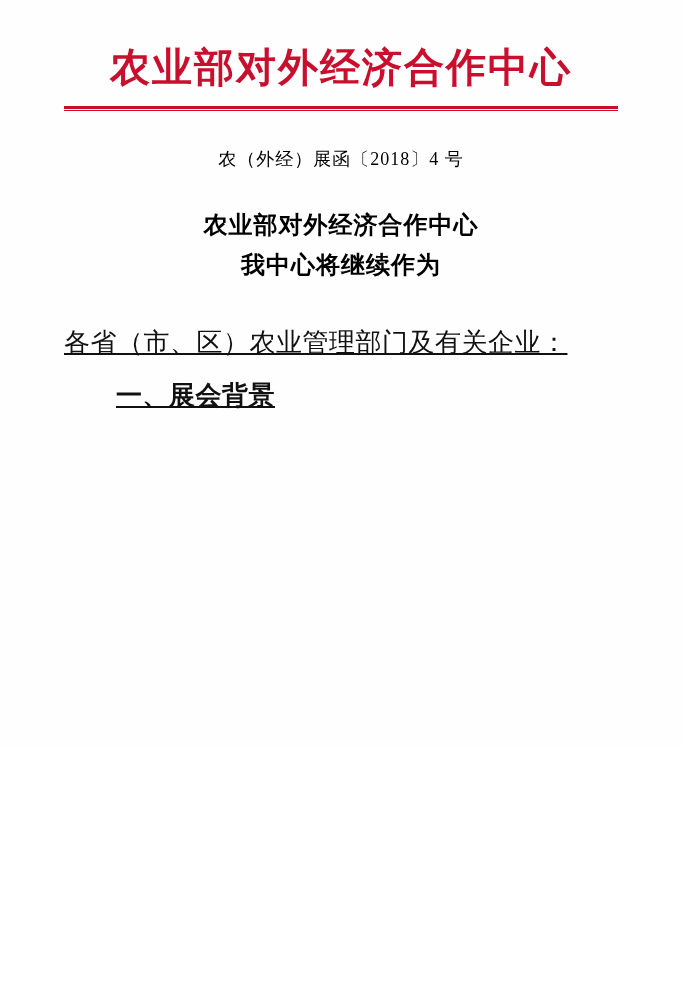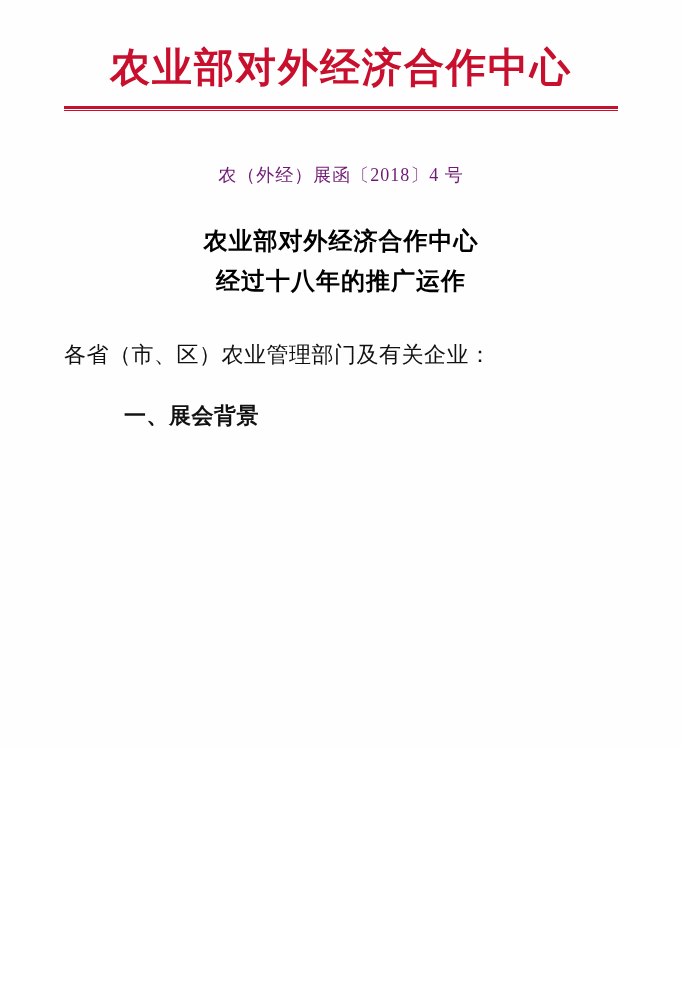--- a/index.html
+++ b/index.html
@@ -53,24 +53,24 @@
     position: absolute;
     left: 0;
     right: 0;
     top: 4px;
     height: 1px;
     background: #c8102e;
   }
 
   
   .doc-number {
-    margin-top: 52px;
+    margin-top: 36px;
     text-align: center;
     font-size: 18px;
-    color: #701a75;
+    color: #000000;
     letter-spacing: 1px;
   }
 
   
   .doc-title {
     margin-top: 34px;
     text-align: center;
     font-family: "DejaVu Serif", "Liberation Serif", serif;
     font-weight: bold;
     font-size: 24px;
@@ -78,35 +78,36 @@
     color: #000;
     letter-spacing: 1px;
   }
   .doc-title div {
     white-space: nowrap;
   }
 
   
   .body-text {
     margin-top: 32px;
-    font-size: 22px;
+    font-size: 26px;
     line-height: 2.05;
     color: #111;
     text-align: justify;
     letter-spacing: 0.5px;
+    text-decoration: underline;
   }
   .salutation {
     margin: 0;
   }
   .para {
     margin: 0;
     text-indent: 2em;
   }
   .section-heading {
-    margin: 16px;
+    margin: 0;
     text-indent: 2em;
     font-family: "DejaVu Serif", "Liberation Serif", serif;
     font-weight: bold;
   }
 </style>
 </head>
 <body>
 
 <div class="page">
 
@@ -115,21 +116,21 @@
     <div class="rule-wrap">
       <div class="rule-thick"></div>
       <div class="rule-thin"></div>
     </div>
   </div>
 
   <div class="doc-number">农（外经）展函〔2018〕4 号</div>
 
   <div class="doc-title">
     <div>农业部对外经济合作中心</div>
-    <div>经过十八年的推广运作</div>
+    <div>我中心将继续作为</div>
   </div>
 
   <div class="body-text">
     <p class="salutation">各省（市、区）农业管理部门及有关企业：</p>
     <p class="section-heading">一、展会背景</p>
   </div>
 
 </div>
 
 </body></html>

